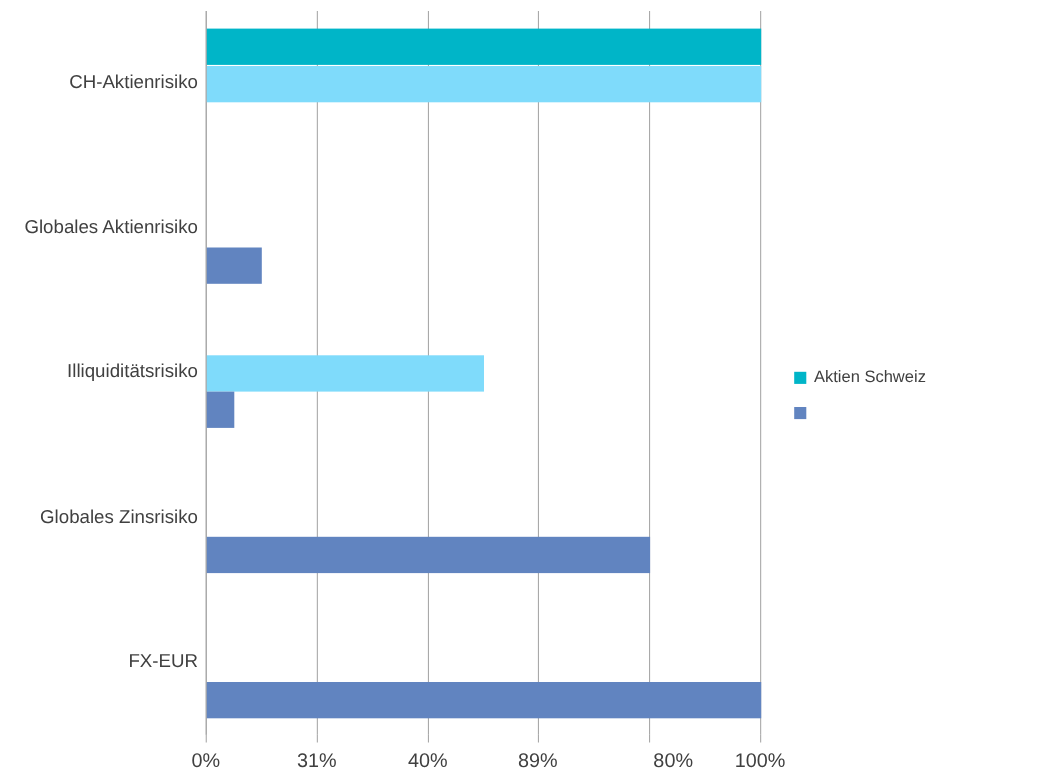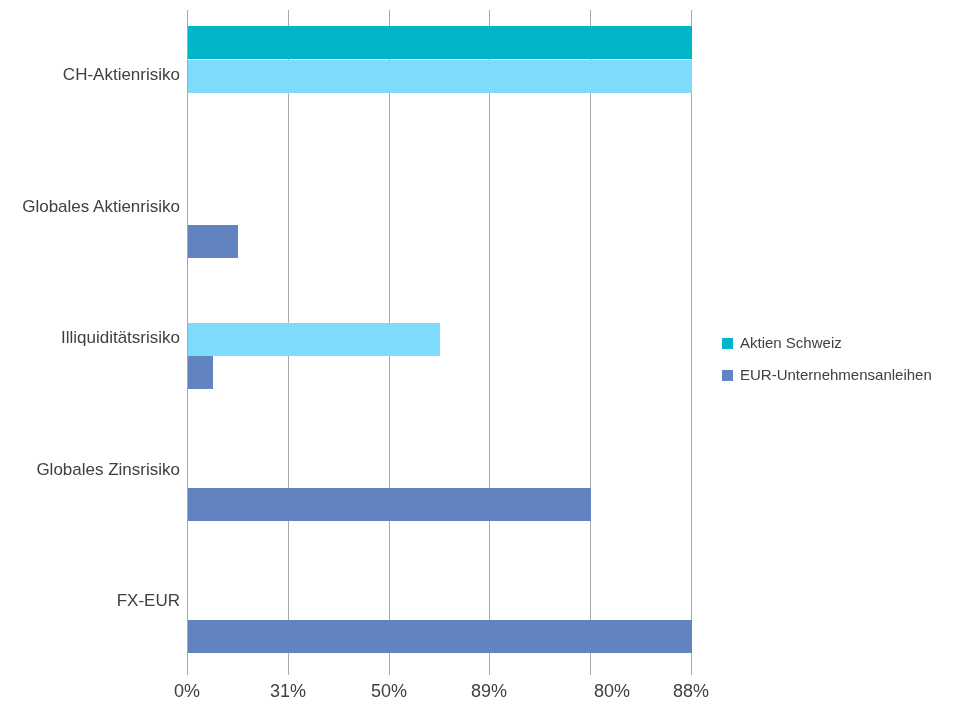--- a/index.html
+++ b/index.html
@@ -147,33 +147,32 @@
         <div class="bar" title="FX-EUR — EUR-Unternehmensanleihen: 100%" style="left: 1px; width: 504px; top: 610px; height: 33px; background: rgb(97, 132, 192);"></div>
       </div>
   </div>
 
   <div id="x-axis">
       <div class="tick-mark" style="left: 0px;"></div>
       <div class="tick-label" style="left: -40px;">0%</div>
       <div class="tick-mark" style="left: 101px;"></div>
       <div class="tick-label" style="left: 61px;">31%</div>
       <div class="tick-mark" style="left: 202px;"></div>
-      <div class="tick-label" style="left: 162px;">50%</div>
+      <div class="tick-label" style="left: 162px;">40%</div>
       <div class="tick-mark" style="left: 302px;"></div>
       <div class="tick-label" style="left: 262px;">89%</div>
       <div class="tick-mark" style="left: 403px;"></div>
       <div class="tick-label" style="left: 363px; text-align: right;">80%</div>
       <div class="tick-mark" style="left: 504px;"></div>
-      <div class="tick-label" style="left: 464px;">88%</div>
+      <div class="tick-label" style="left: 464px;">100%</div>
     </div>
 
   <div id="legend">
       <div class="legend-item">
         <span class="legend-swatch" style="background: rgb(0, 181, 200);"></span>
         <span class="legend-label">Aktien Schweiz</span>
       </div>
       <div class="legend-item">
         <span class="legend-swatch" style="background: rgb(97, 132, 192);"></span>
-        <span class="legend-label">EUR-Unternehmensanleihen</span>
       </div>
     </div>
 
 </div>
 
 </body></html>

